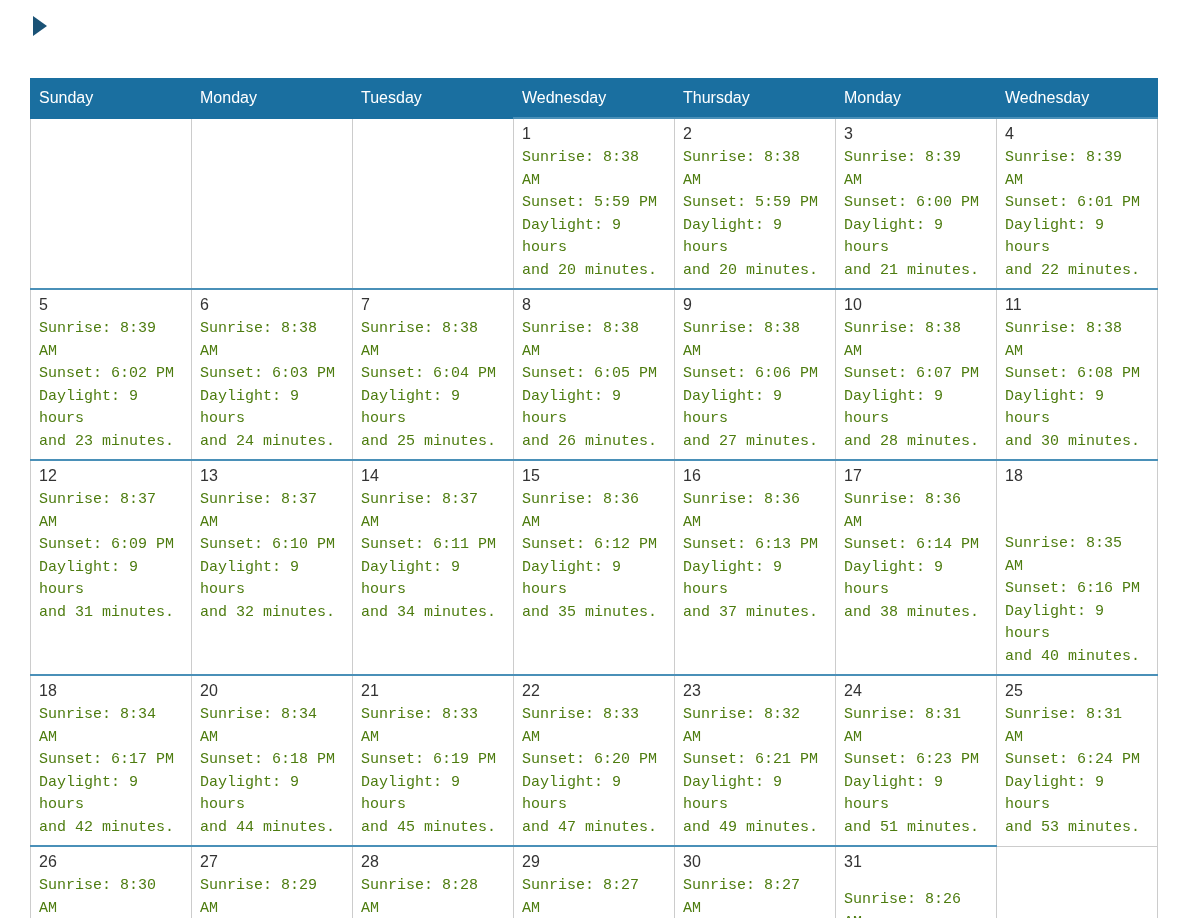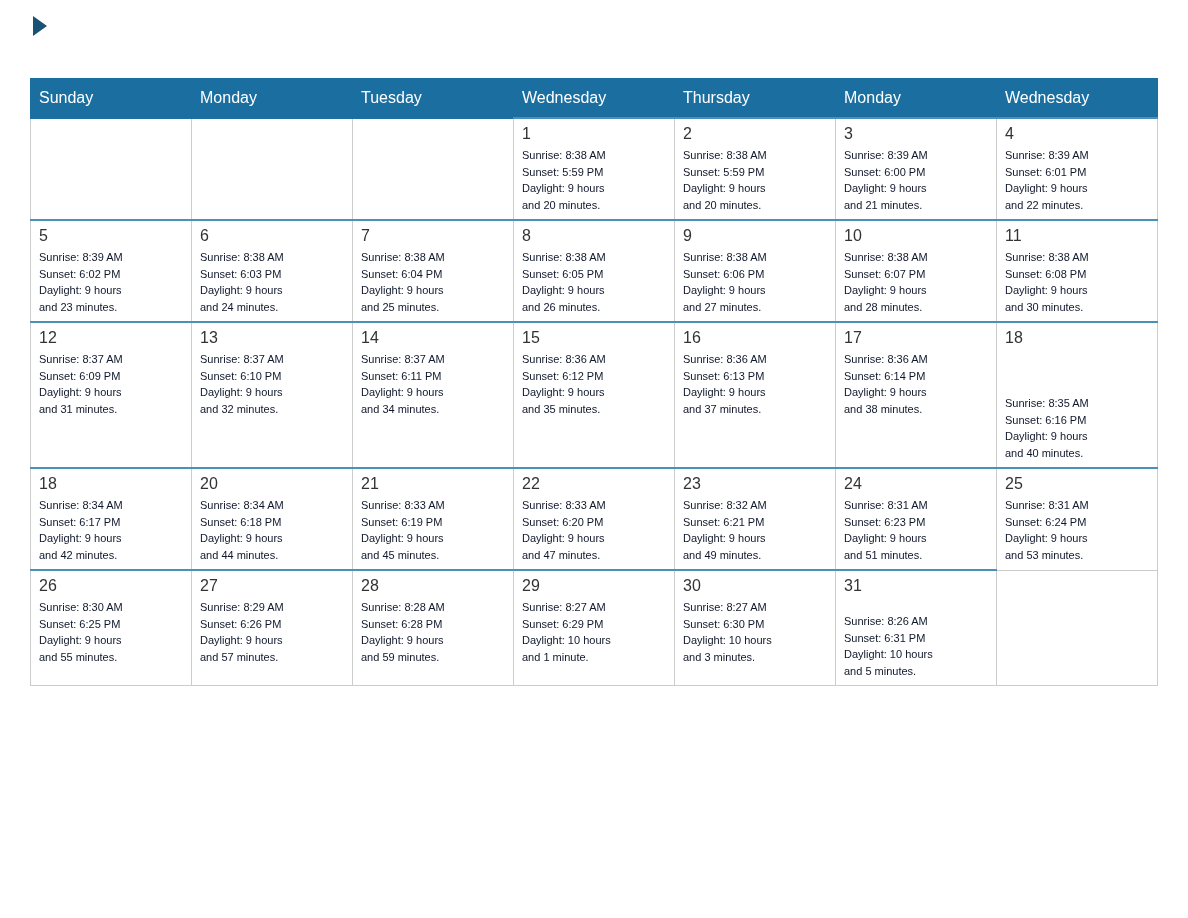--- a/index.html
+++ b/index.html
@@ -86,23 +86,24 @@
       border-top: none;
       border: 1px solid #ccc;
     }
     .day-number {
       font-size: 16px;
       font-weight: normal;
       color: #333;
       margin-bottom: 4px;
     }
     .day-info {
-      font-size: 11px;
-      color: #0f172a;
+      font-size: 15px;
+      color: #4d7c0f;
       line-height: 1.5;
+      font-family: Liberation Mono, monospace;
     }
   </style>
 </head>
 <body>
 
 <div class="header">
   <div class="logo">
     <div class="logo-line">
       <span class="logo-general"></span>
       <div class="logo-arrow"></div>

